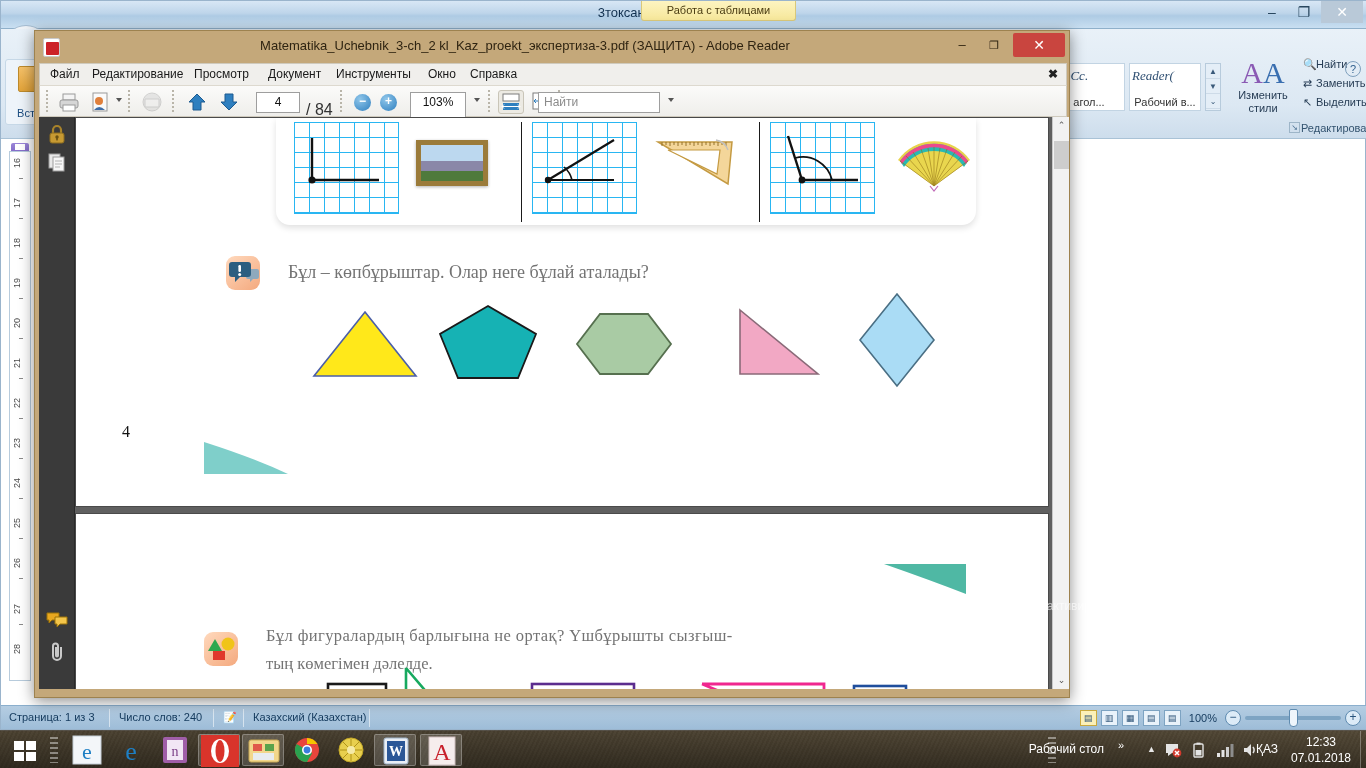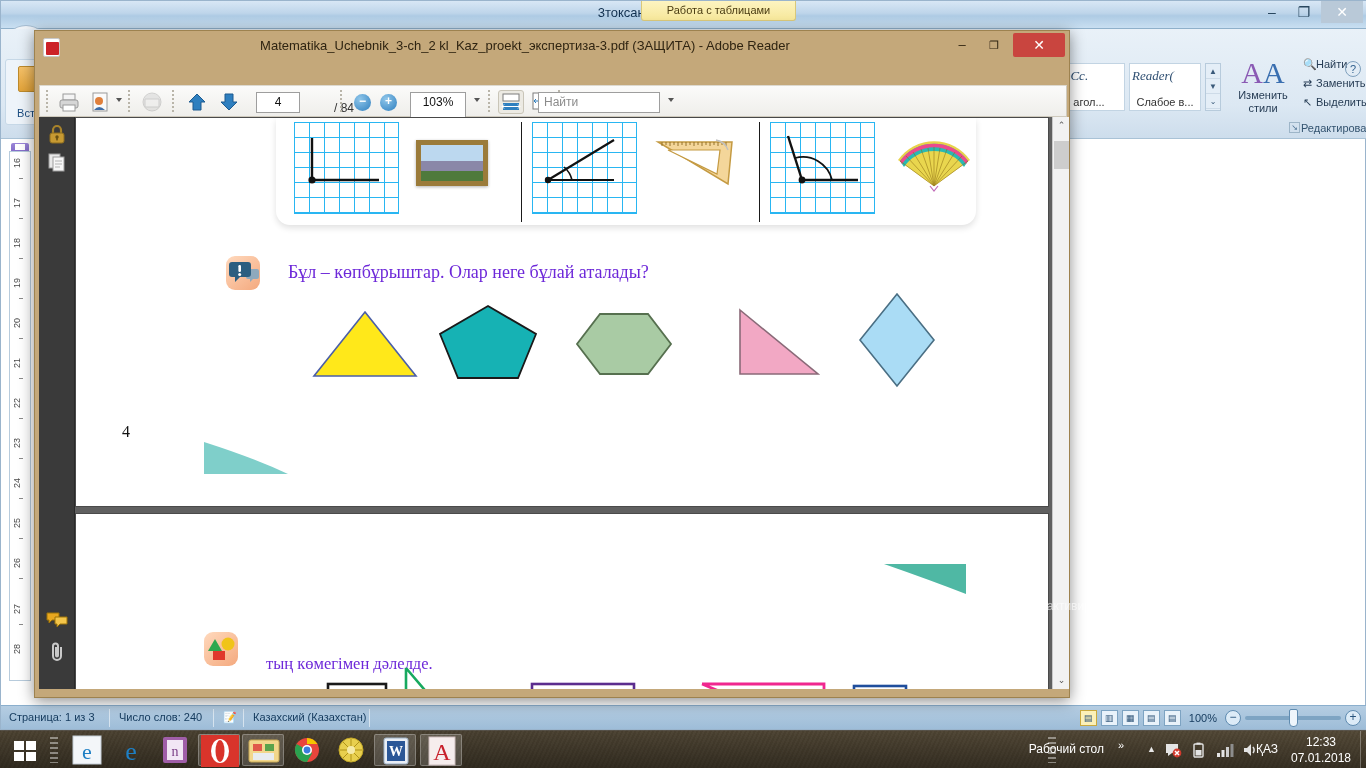--- a/index.html
+++ b/index.html
@@ -181,21 +181,21 @@
   .tb-sep { position: absolute; top: 4px; width: 2px; height: 24px;
     background: repeating-linear-gradient(#b9b5a9 0 2px, transparent 2px 4px); }
   .tb-btn { position: absolute; top: 4px; width: 26px; height: 24px; }
   .tb-caret { position: absolute; top: 12px; width: 0; height: 0; border-left: 3px solid transparent; border-right: 3px solid transparent; border-top: 4px solid #555; }
 
   #pagebox {
     position: absolute; left: 216px; top: 6px; width: 44px; height: 21px;
     background: #fff; border: 1px solid #9e9e9e;
     text-align: center; font-size: 12px; line-height: 19px; color: #111;
   }
-  #pagetotal { position: absolute; left: 266px; top: 15px; font-size: 12px; color: #333; margin-left: 28px; }
+  #pagetotal { position: absolute; left: 266px; top: 15px; font-size: 16px; color: #333; }
   #zoombox {
     position: absolute; left: 370px; top: 6px; width: 56px; height: 37px;
     background: #fff; border: 1px solid #9e9e9e;
     text-align: center; font-size: 12px; line-height: 19px; color: #111;
   }
   #findbox {
     position: absolute; left: 498px; top: 6px; width: 122px; height: 21px;
     background: #fff; border: 1px solid #9e9e9e;
     font-size: 12px; line-height: 19px; color: #8b8b8b; padding-left: 5px;
   }
@@ -246,21 +246,21 @@
     border-right: 1px solid #29b6f2; border-bottom: 1px solid #29b6f2; }
   .vline { position: absolute; top: 4px; width: 1px; height: 100px; background: #1a1a1a; }
   .pic-frame { position: absolute; width: 72px; height: 46px; border: 5px solid #9b7b3a;
     background: linear-gradient(#bcd8ef 0 45%, #8a87a8 45% 72%, #4f7a3c 72% 100%);
     box-shadow: 0 1px 3px rgba(0,0,0,0.3); }
 
   .shape { position: absolute; }
 
   #page-num-4 { position: absolute; left: 46px; top: 305px; font-family: "Liberation Serif", serif; font-size: 16px; color: #111; }
 
-  .qtext { position: absolute; font-family: "Liberation Serif", serif; color: #6d28d9; }
+  .qtext { position: absolute; font-family: "Liberation Serif", serif; color: #737373; }
   .q-icon { position: absolute; width: 34px; height: 34px; border-radius: 9px;
     background: linear-gradient(140deg,#ffd9bd,#f4a97e); }
 
   
   #activation { position: absolute; left: 1008px; top: 598px; width: 330px; color: rgba(255,255,255,0.62); }
   #act-title { font-size: 17px; line-height: 22px; }
   #act-sub { font-size: 12px; line-height: 17px; }
 
   
   #taskbar {
@@ -314,21 +314,21 @@
       <div id="word-paste-icon"></div>
       <div id="word-paste-label">Вста</div>
     </div>
 
     <div class="style-gal" id="sg1">
       <div class="sg-sample">BbCc.</div>
       <div class="sg-name">агол...</div>
     </div>
     <div class="style-gal" id="sg2">
       <div class="sg-sample">Reader(</div>
-      <div class="sg-name">Слабое в...</div>
+      <div class="sg-name">Рабочий в...</div>
     </div>
     <div id="sg-scroll">
       <div class="sgs-btn">▲</div>
       <div class="sgs-btn">▼</div>
       <div class="sgs-btn">⌄</div>
     </div>
 
     <div id="change-styles">
       <div id="cs-glyph">A<span>A</span></div>
       <div id="cs-label">Изменить</div>
@@ -414,20 +414,30 @@
 <div id="reader">
 
   <div id="reader-titlebar">
     <div id="reader-pdf-ico"></div>
     <div id="reader-title">Matematika_Uchebnik_3-ch_2 kl_Kaz_proekt_экспертиза-3.pdf (ЗАЩИТА) - Adobe Reader</div>
     <div class="rctl" id="rmin">–</div>
     <div class="rctl" id="rmax">❐</div>
     <div class="rctl" id="rclose">✕</div>
   </div>
 
+  <div id="reader-menubar">
+    <div class="mi" style="left:10px">Файл</div>
+    <div class="mi" style="left:52px">Редактирование</div>
+    <div class="mi" style="left:154px">Просмотр</div>
+    <div class="mi" style="left:228px">Документ</div>
+    <div class="mi" style="left:296px">Инструменты</div>
+    <div class="mi" style="left:388px">Окно</div>
+    <div class="mi" style="left:430px">Справка</div>
+    <div id="menu-close-x">✖</div>
+  </div>
 
   <div id="reader-toolbar">
     <div class="tb-sep" style="left:6px"></div>
     <div class="tb-btn" style="left:16px">
       <svg width="26" height="24" viewBox="0 0 26 24">
           <rect x="7" y="4" width="12" height="6" fill="#f4f4f4" stroke="#9a9a9a"></rect>
           <rect x="4" y="10" width="18" height="8" rx="2" fill="#d6d6d6" stroke="#9a9a9a"></rect>
           <rect x="7" y="15" width="12" height="6" fill="#fff" stroke="#9a9a9a"></rect>
         </svg>
     </div>
@@ -623,20 +633,21 @@
           </svg>
       </div>
 
       <div class="q-icon" style="left:128px; top:118px;">
         <svg width="34" height="34" viewBox="0 0 34 34">
           <polygon points="11,7 18,19 4,19" fill="#2fa84f"></polygon>
           <circle cx="24" cy="12" r="6.5" fill="#f0c419"></circle>
           <rect x="9" y="19" width="12" height="9" fill="#e0392b"></rect>
         </svg>
       </div>
+      <div class="qtext" style="left:190px; top:112px; font-size:16.5px; letter-spacing:0.4px;">Бұл фигуралардың барлығына не ортақ? Үшбұрышты сызғыш-</div>
       <div class="qtext" style="left:190px; top:140px; font-size:16.5px;">тың көмегімен дәлелде.</div>
 
       <div style="position:absolute;left:250px;top:168px;">
         <svg width="62" height="40" viewBox="0 0 62 40">
             <rect x="2" y="2" width="58" height="60" fill="none" stroke="#1a1a1a" stroke-width="2.6"></rect>
           </svg>
       </div>
       <div style="position:absolute;left:326px;top:152px;">
         <svg width="62" height="56" viewBox="0 0 62 56">
             <path d="M4 2 L50 56 M4 2 V56" fill="none" stroke="#17a95f" stroke-width="2.6"></path>

